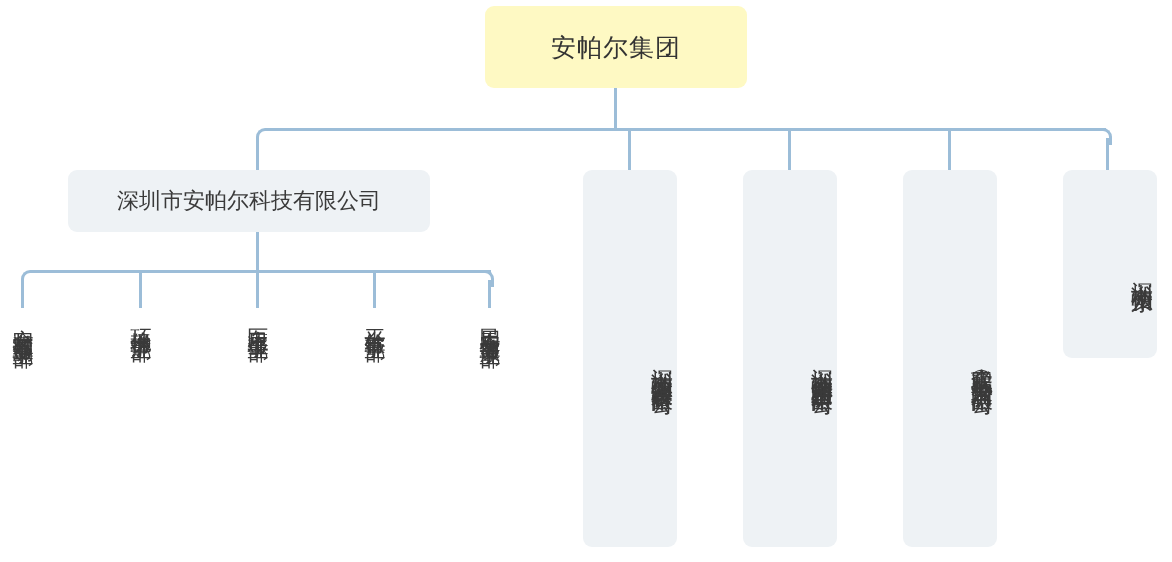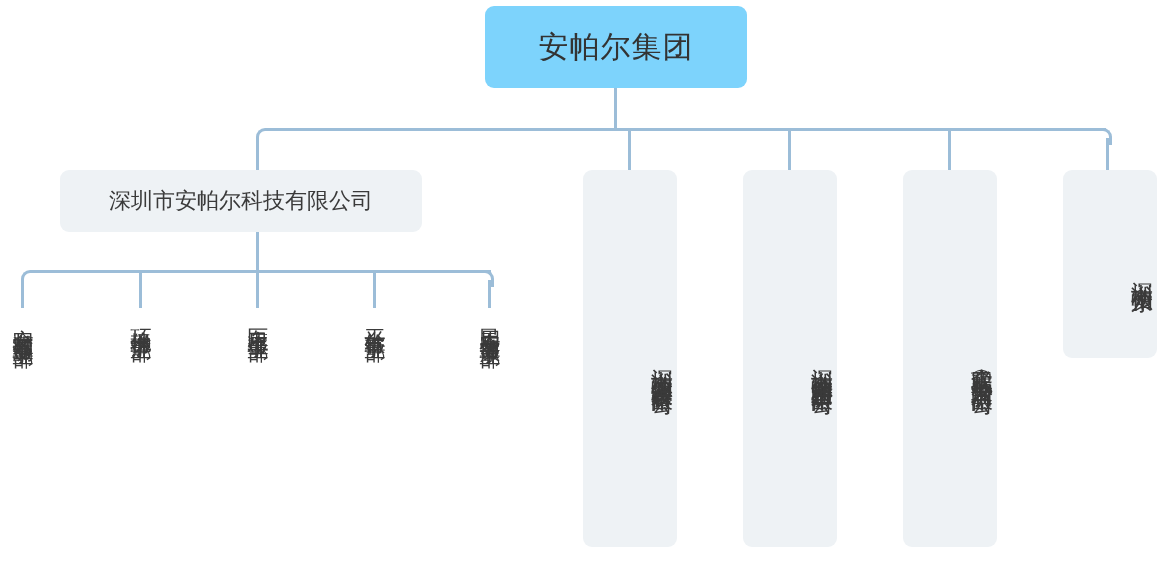--- a/index.html
+++ b/index.html
@@ -40,22 +40,22 @@
   .node {
     position: absolute;
     box-sizing: border-box;
     display: flex;
     align-items: center;
     justify-content: center;
     border-radius: 9px;
     color: #3c3c3c;
   }
   .node-root {
-    background: #7dd3fc;
-    font-size: 30px;
+    background: #fef9c3;
+    font-size: 25px;
     letter-spacing: 1px;
     color: #333333;
   }
   .node-sub {
     background: #eef2f5;
     font-size: 22px;
     color: #3a3a3a;
   }
   .node-vert {
     background: #eef2f5;
@@ -92,21 +92,21 @@
   <div class="elbow elbow-tl" style="left:256px; top:128px; width:14px; height:14px;"></div>
   <div class="conn conn-h" style="left:266px; top:128px; width:840px; height:3px;"></div>
   <div class="elbow elbow-tr" style="left:1095px; top:128px; width:14px; height:14px;"></div>
 
   <div class="conn conn-v" style="left:256px; top:138px; width:3px; height:33px;"></div>
   <div class="conn conn-v" style="left:628px; top:131px; width:3px; height:40px;"></div>
   <div class="conn conn-v" style="left:788px; top:131px; width:3px; height:40px;"></div>
   <div class="conn conn-v" style="left:948px; top:131px; width:3px; height:40px;"></div>
   <div class="conn conn-v" style="left:1106px; top:138px; width:3px; height:33px;"></div>
 
-  <div class="node node-sub" style="left:60px; top:170px; width:362px; height:62px;">深圳市安帕尔科技有限公司</div>
+  <div class="node node-sub" style="left:68px; top:170px; width:362px; height:62px;">深圳市安帕尔科技有限公司</div>
 
   <div class="node node-vert" style="left:583px; top:170px; width:94px; height:377px;">深圳市安帕尔仪器设备有限公司</div>
 
   <div class="node node-vert" style="left:743px; top:170px; width:94px; height:377px;">深圳市安帕尔精密加工有限公司</div>
 
   <div class="node node-vert" style="left:903px; top:170px; width:94px; height:377px;">众联工程服务（深圳）有限公司</div>
 
   <div class="node node-vert" style="left:1063px; top:170px; width:94px; height:188px;">深圳市安帕尔</div>
 
   <div class="conn conn-v" style="left:256px; top:232px; width:3px; height:41px;"></div>

